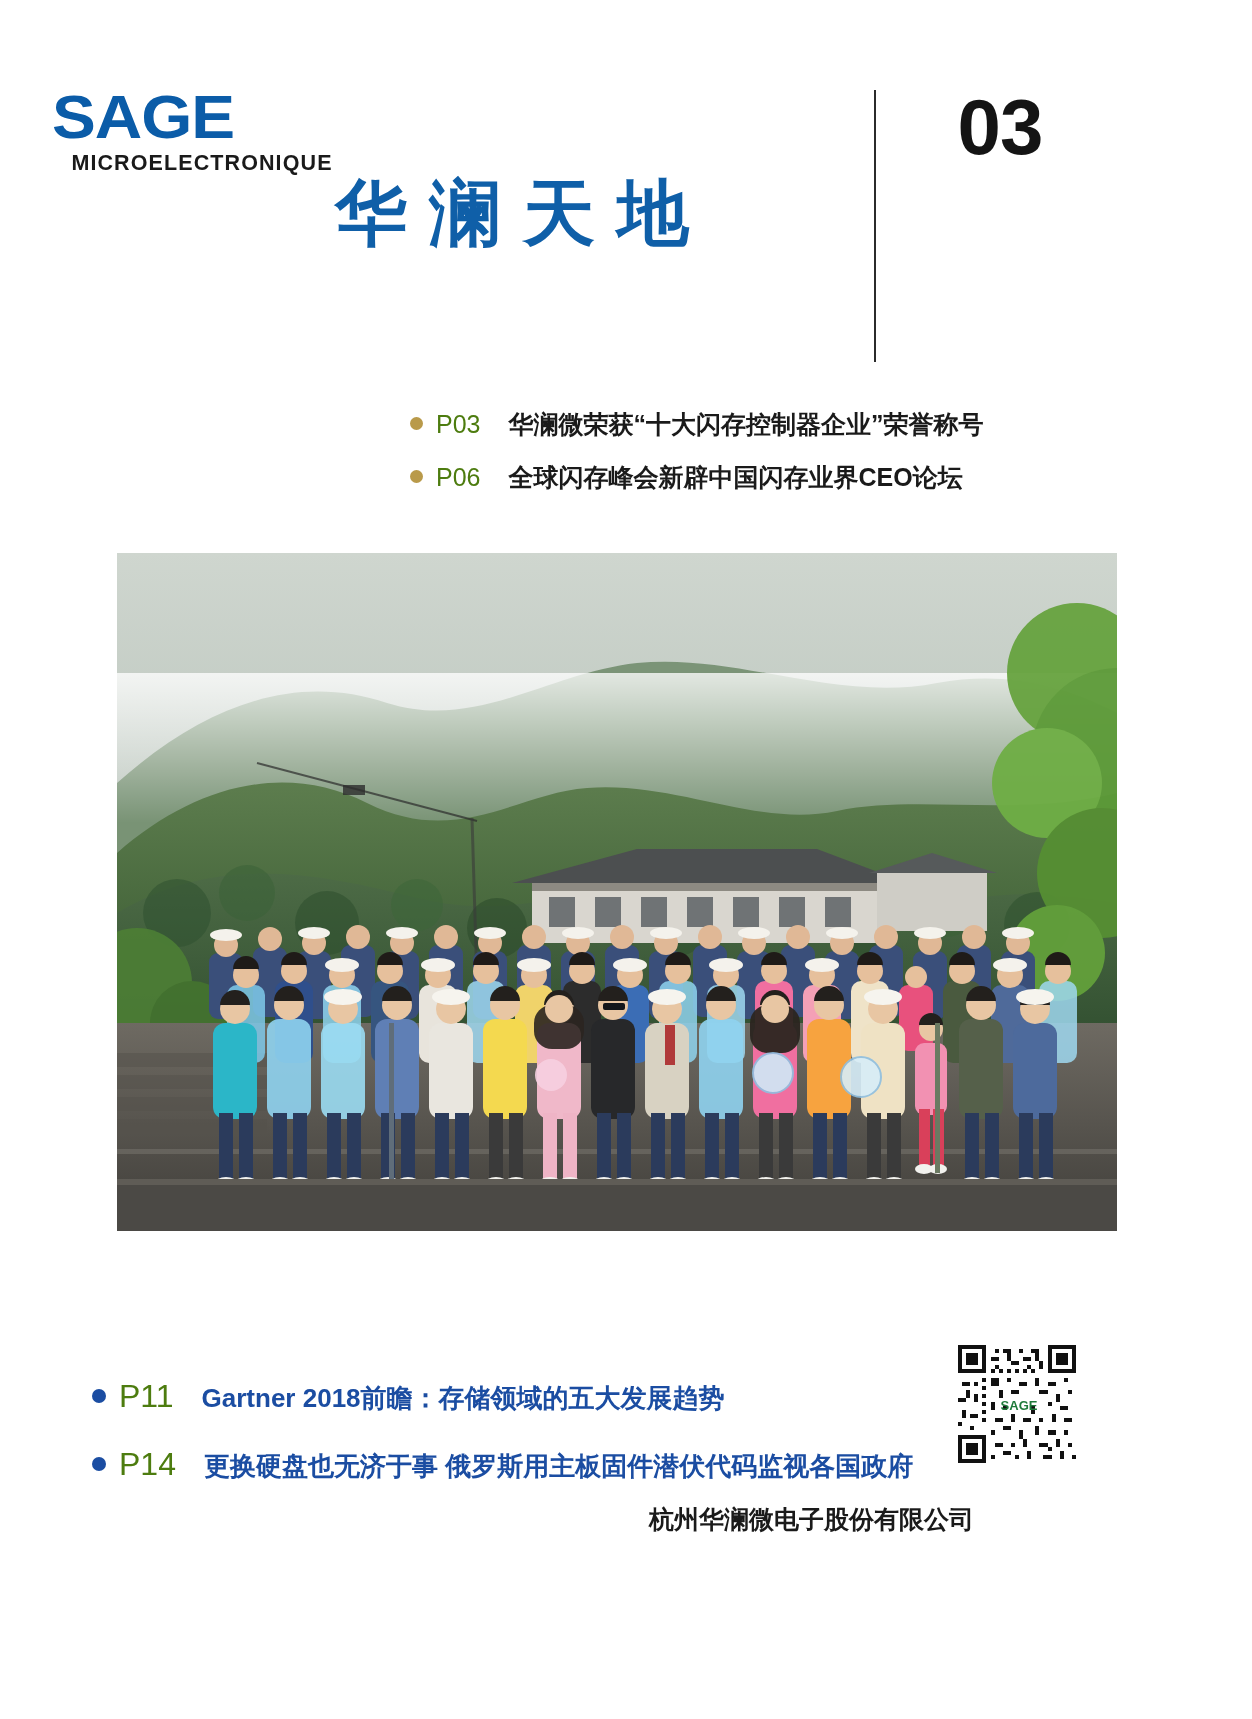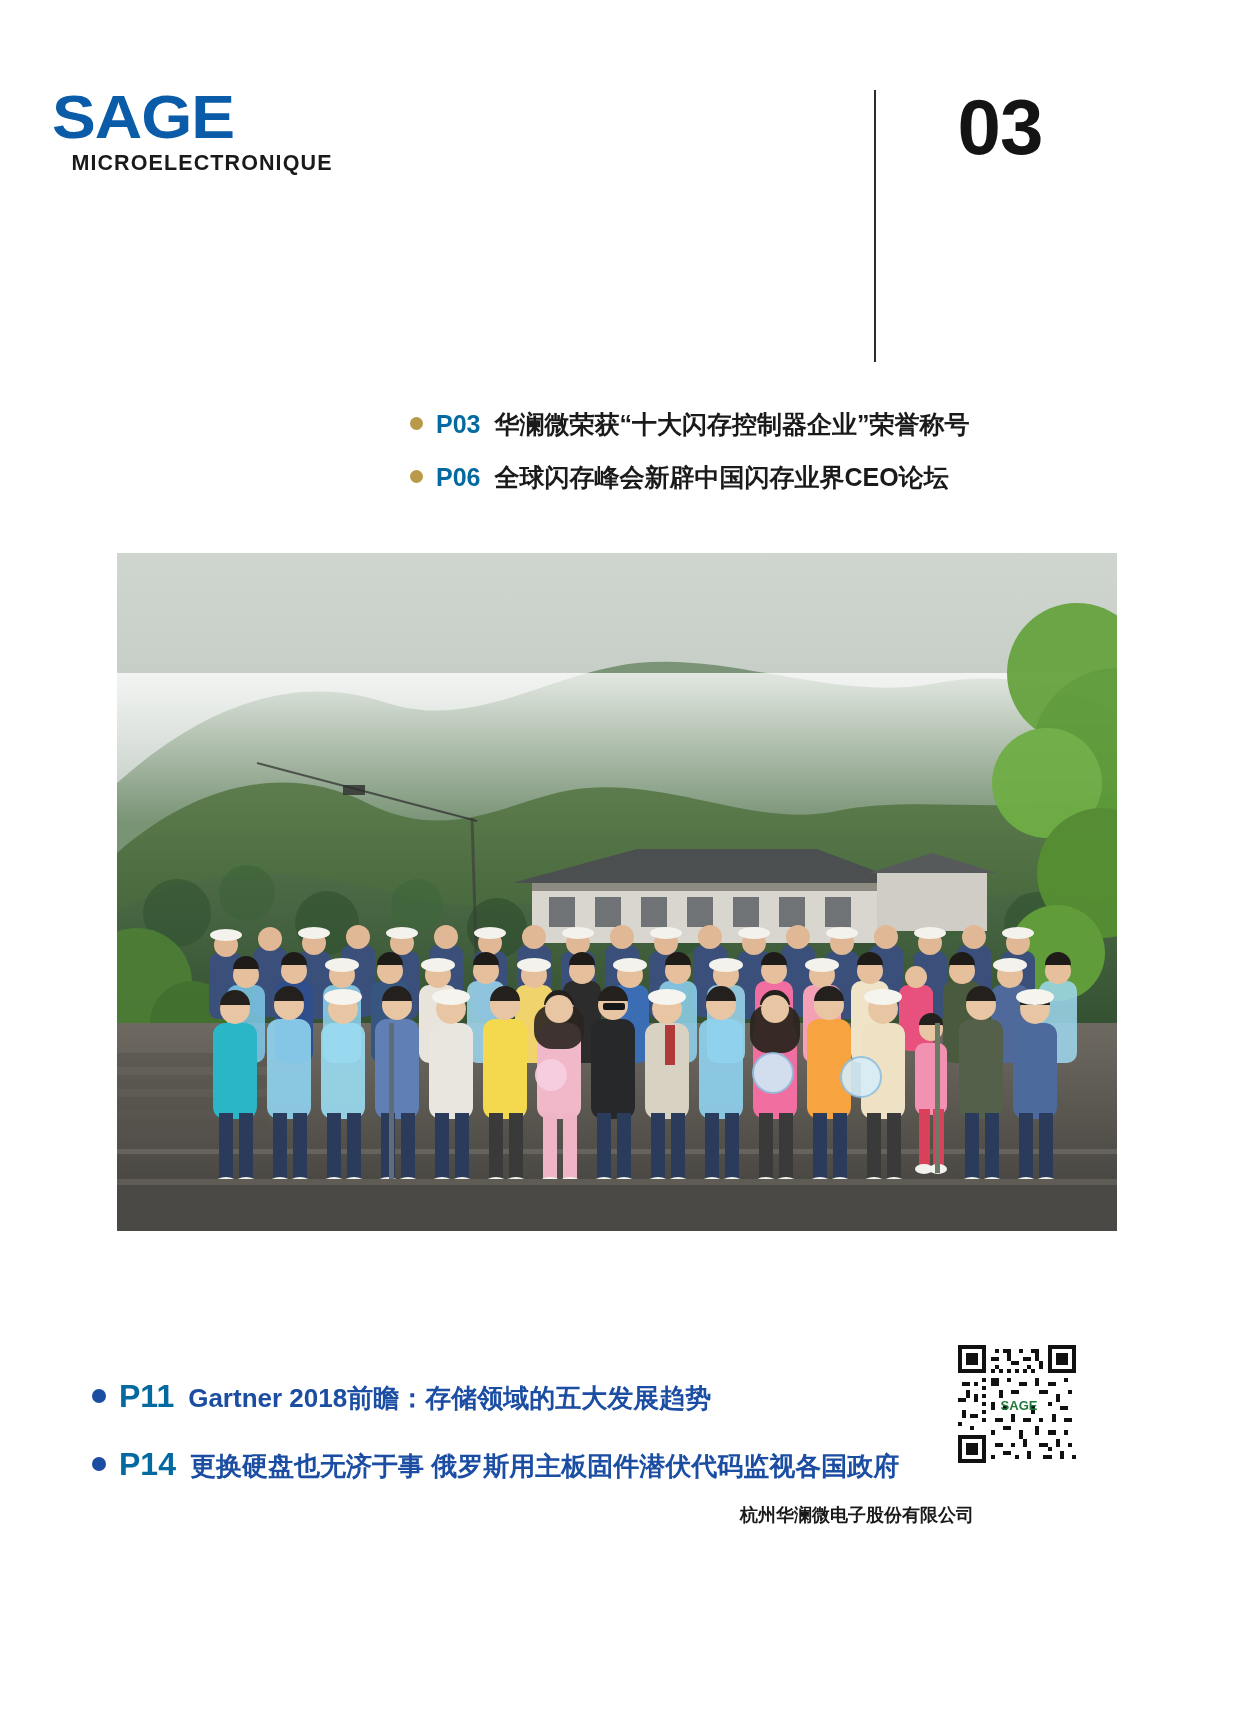--- a/index.html
+++ b/index.html
@@ -121,24 +121,24 @@
     background: #b99a4a;
     display: inline-block;
     margin-right: 13px;
     position: relative;
     top: -3px;
     flex: 0 0 auto;
   }
   .bullet.blue { background: #1b4da2; }
   .pno {
     font-family: "Liberation Sans", sans-serif;
-    font-weight: bold;
+    font-weight: normal;
     font-size: 25px;
-    color: #0369a1;
-    margin-right: 14px;
+    color: #4d7c0f;
+    margin-right: 28px;
   }
   .toc-title {
     font-family: Liberation Sans, sans-serif;
     font-weight: bold;
     font-size: 25px;
     color: #1a1a1a;
   }
 
   
   .photo-frame {
@@ -181,37 +181,38 @@
   }
   .qr svg { display: block; }
 
   
   .footer {
     position: absolute;
     right: 170px;
     top: 1503px;
     font-family: "DejaVu Sans", sans-serif;
     font-weight: bold;
-    font-size: 18px;
+    font-size: 25px;
     color: #1a1a1a;
     white-space: nowrap;
   }
 </style>
 </head>
 <body>
 
 <div class="page">
 
   <div class="header">
 
     <div class="logo-block">
       <div class="logo-word">SAGE</div>
       <div class="logo-sub">MICROELECTRONIQUE</div>
     </div>
 
+    <div class="masthead-cn">华澜天地</div>
 
     <div class="divider-v"></div>
 
     <div class="issue-block">
       <div class="issue-num">03</div>
     </div>
   </div>
 
   <div class="toc-top">
     <div class="toc-row">

